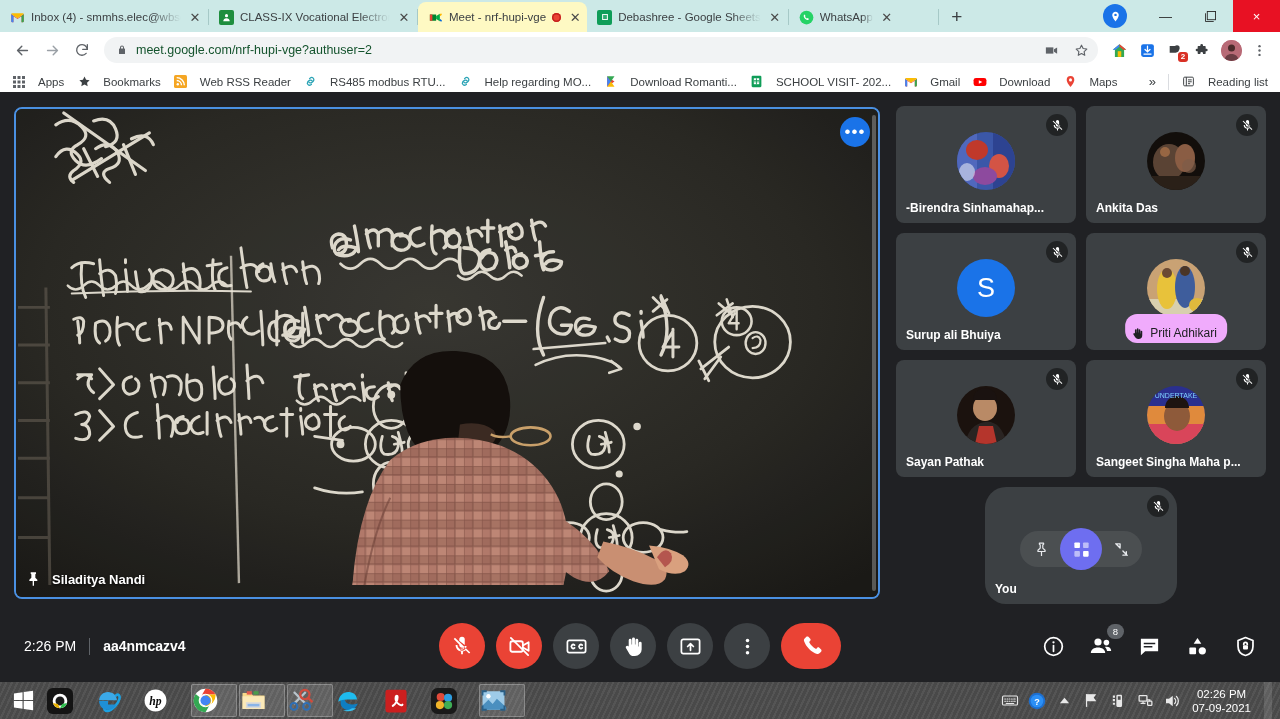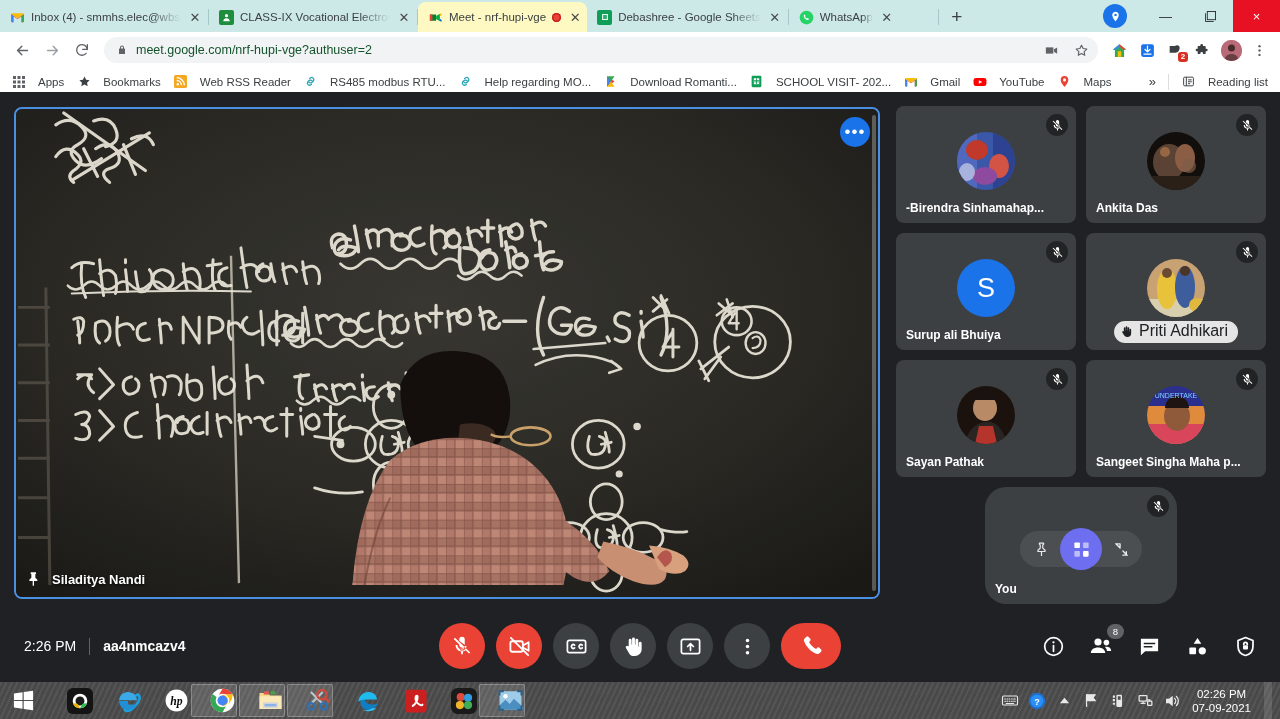--- a/index.html
+++ b/index.html
@@ -167,24 +167,24 @@
     white-space: nowrap; overflow: hidden;
   }
   .mic-off {
     position: absolute; right: 8px; top: 8px;
     width: 22px; height: 22px; border-radius: 50%;
     background: rgba(0,0,0,.45);
     display: flex; align-items: center; justify-content: center;
   }
   .handraise-pill {
     position: absolute; left: 50%; transform: translateX(-50%);
-    bottom: 7px; background: #e5e5e5; color: #202124;
-    border-radius: 12px; padding: 1px 10px 3px 6px;
+    bottom: 7px; background: #f0abfc; color: #202124;
+    border-radius: 12px; padding: 12px 10px 3px 6px;
     display: flex; align-items: center; gap: 6px;
-    font-size: 16px; white-space: nowrap;
+    font-size: 12px; white-space: nowrap;
   }
   .ptile.self {
     width: 192px; height: 117px; margin: 0 auto; border-radius: 21px;
   }
   .selfwrap { width: 370px; display:flex; justify-content:center; }
   .self-actions {
     position: absolute; left: 50%; top: 44px; transform: translateX(-50%);
     display: flex; align-items: center; background: rgba(255,255,255,.08);
     border-radius: 22px; height: 36px; padding: 0 4px; gap: 2px;
   }
@@ -231,21 +231,21 @@
     position: absolute; left: 0; bottom: 0; width: 1280px; height: 37px;
     background: #4d4d4d;
     background-image: repeating-linear-gradient(115deg, rgba(255,255,255,.045) 0 2px, rgba(0,0,0,.05) 2px 5px);
     display: flex; align-items: center;
   }
   .tb-start {
     width: 46px; height: 37px; display: flex; align-items: center; justify-content: center;
   }
   .tb-item {
     width: 46px; height: 33px; margin: 0 1px;
-    display: flex; align-items: center; justify-content: flex-end;
+    display: flex; align-items: center; justify-content: flex-start;
   }
   .tb-item.open { background: rgba(255,255,255,.13); border: 1px solid rgba(255,255,255,.25); border-radius: 2px;}
   .tb-tray {
     position: absolute; right: 0; height: 37px; display: flex; align-items: center; gap: 9px; padding-right: 8px;
   }
   .tray-ico { width: 18px; height: 18px; display: flex; align-items: center; justify-content: center; color: #e8e8e8;}
   .tb-clock { color: #fff; font-size: 11.5px; line-height: 14px; text-align: center; margin-left: 2px;}
   .tb-showdesk { width: 8px; height: 37px; background: rgba(255,255,255,.12); margin-left: 4px;}
 </style>
 </head>
@@ -507,21 +507,21 @@
       </span>
       <span>Gmail</span>
     </div>
     <div class="bm">
       <span class="bmicon">
         <svg width="14" height="14" viewBox="0 0 24 24">
             <rect x="1" y="5" width="22" height="14" rx="4" fill="#ff0000"></rect>
             <path d="M10 9l6 3-6 3z" fill="#fff"></path>
           </svg>
       </span>
-      <span>YouTube</span>
+      <span>Download</span>
     </div>
     <div class="bm">
       <span class="bmicon">
         <svg width="13" height="13" viewBox="0 0 24 24">
             <path d="M12 2a7 7 0 0 0-7 7c0 5.2 7 13 7 13s7-7.8 7-13a7 7 0 0 0-7-7z" fill="#ea4335"></path>
             <circle cx="12" cy="9" r="2.8" fill="#fff"></circle>
           </svg>
       </span>
       <span>Maps</span>
     </div>

